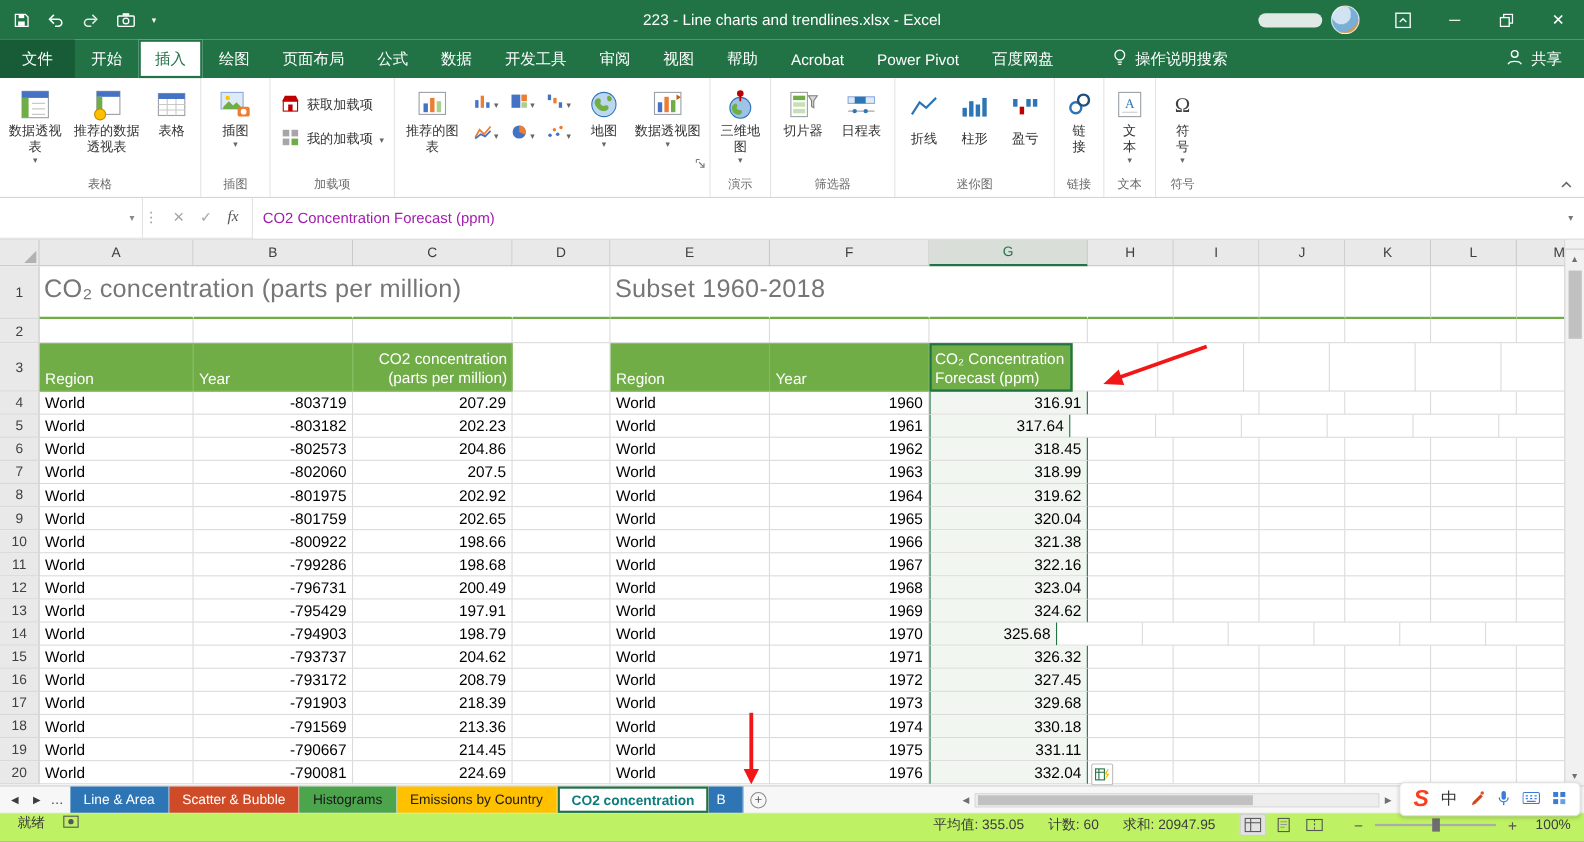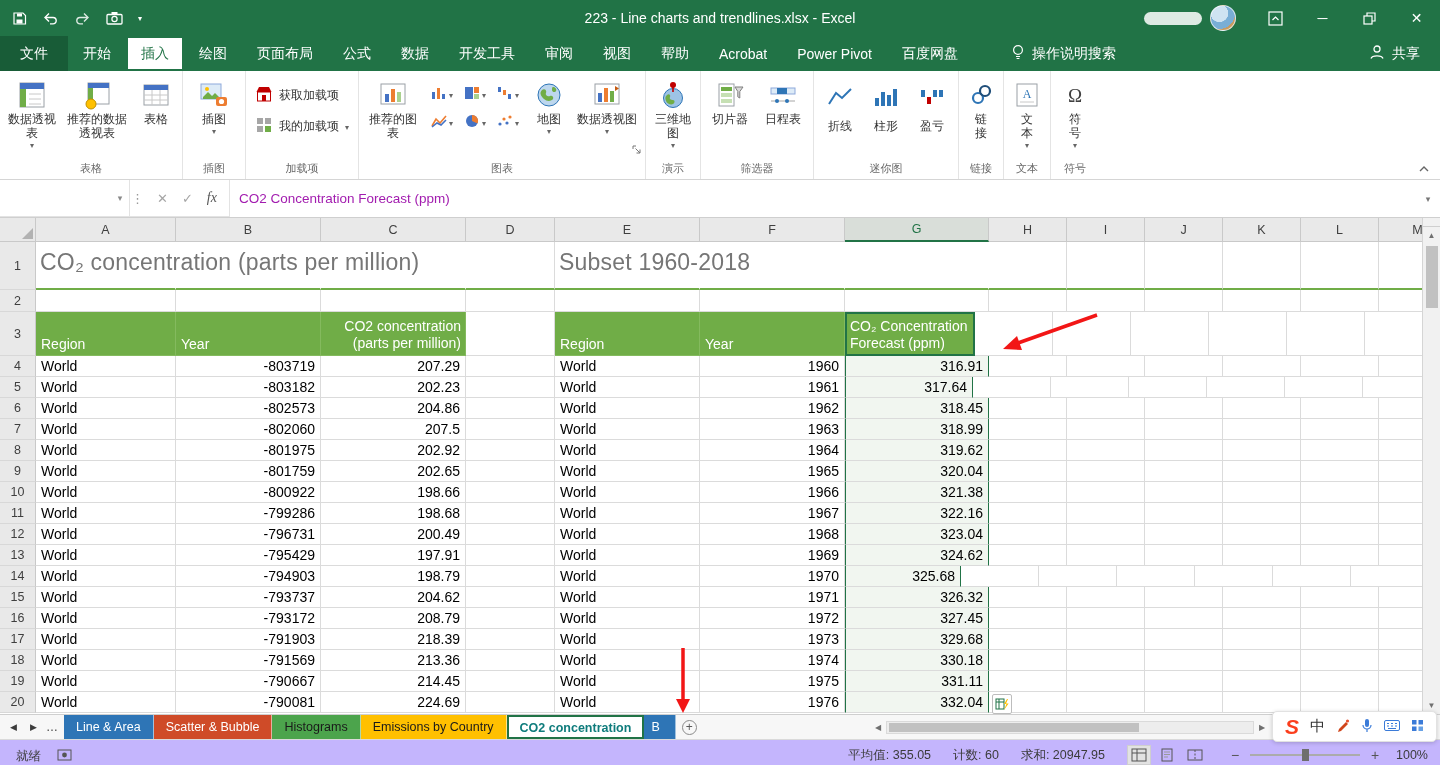--- a/index.html
+++ b/index.html
@@ -98,21 +98,21 @@
   .pluscircle{width:15px;height:15px;border:1px solid #8a8a8a;border-radius:50%;color:#5a5a5a;display:flex;align-items:center;justify-content:center;font-size:12px;line-height:1;}
   .hscroll{position:absolute;left:870px;top:4px;height:17px;width:400px;display:flex;align-items:center;color:#707070;}
   .harrow{font-size:8px;width:16px;text-align:center;}
   .htrack{flex:1;height:13px;background:#EDEDED;border:1px solid #DADADA;position:relative;}
   .hthumb{position:absolute;left:2px;top:1px;height:9px;width:250px;background:#C1C1C1;}
   .ime{position:absolute;right:3px;top:-4px;height:31px;background:#fff;border:1px solid #E2E2E2;border-radius:5px;box-shadow:0 1px 4px rgba(0,0,0,.18);display:flex;align-items:center;gap:11px;padding:0 12px;z-index:30;}
   .imeS{color:#FB3E1D;font-weight:900;font-style:italic;font-size:21px;}
   .imeMode{color:#333;font-size:15px;}
 
   
-  .statusbar{position:absolute;left:0;top:739px;right:0;height:26px;background:#c4b5fd;border-top:1px solid #DADADA;display:flex;align-items:flex-end;font-size:12.5px;color:#3B3B3B;}
+  .statusbar{position:absolute;left:0;top:739px;right:0;height:26px;background:#bef264;border-top:1px solid #DADADA;display:flex;align-items:flex-start;font-size:12.5px;color:#3B3B3B;}
   .sleft{display:flex;align-items:center;gap:16px;padding-left:16px;}
   .sright{margin-left:auto;display:flex;align-items:center;gap:22px;padding-right:12px;}
   .views{display:flex;gap:4px;align-items:center;}
   .viewbtn{width:24px;height:20px;display:flex;align-items:center;justify-content:center;}
   .viewbtn.on{background:#E2E2E2;border:1px solid #CFCFCF;}
   .zoom{display:flex;align-items:center;gap:9px;}
   .zbtn{font-size:14px;color:#555;width:12px;text-align:center;}
   .ztrack{width:110px;height:2px;background:#ABABAB;position:relative;}
   .znotch{position:absolute;left:50%;top:-3px;width:1px;height:8px;background:#969696;}
   .zthumb{position:absolute;left:calc(50% - 3px);top:-5px;width:7px;height:12px;background:#6E6E6E;}
@@ -383,21 +383,20 @@
                 <rect x="6" y="13" width="4" height="9" fill="#4472C4"></rect>
                 <rect x="12" y="8" width="4" height="14" fill="#ED7D31"></rect>
                 <rect x="18" y="11" width="4" height="11" fill="#70AD47"></rect>
                 <path d="M23 6l4 2.5-4 2.5z" fill="#C55A11"></path>
               </svg>
           </span>
           <span class="blabel">数据透视图</span>
           <span class="caret">▾</span>
         </div>
       </div>
-      <div class="glabel">图表</div>
       <span class="launcher">
         <svg width="10" height="10">
             <path d="M1 1h3M1 1v3" stroke="#777" fill="none"></path>
             <path d="M3.5 3.5L8 8M8 4.5V8H4.5" stroke="#777" fill="none"></path>
           </svg>
       </span>
     </div>
 
     <div class="rgroup">
       <div class="gbody">

